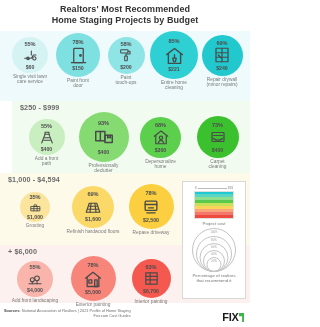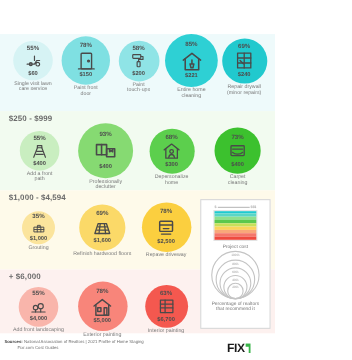--- a/index.html
+++ b/index.html
@@ -118,21 +118,21 @@
     transform:translateX(-50%);
     bottom:0;
   }
   .ring-lbl{
     position:absolute;left:50%;transform:translateX(-50%);
     font-size:2.9px;color:#9a9a9a;
   }
 
   
   .footer{
-    position:absolute;left:0;right:16px;bottom:0;height:20px;
+    position:absolute;left:0;right:0;bottom:0;height:20px;text-align:right;
   }
   .sources{
     position:absolute;left:4px;top:2px;
     font-size:3.9px;line-height:4.6px;color:#6e6e6e;max-width:150px;
   }
   .sources b{color:#444;}
   .sources .l2{padding-left:12px;}
   .brand{
     position:absolute;right:6px;top:4px;
     font-size:11px;font-weight:bold;color:#1a1a1a;letter-spacing:-0.3px;
@@ -142,20 +142,24 @@
     width:5px;height:9px;background:#3ab54a;display:inline-block;
     margin-left:0.5px;position:relative;top:1px;
     clip-path:polygon(0 0,100% 0,100% 100%,62% 100%,62% 36%,0 36%);
   }
 </style>
 </head>
 <body>
 
 <div class="page">
 
+  <div class="title">
+    <div>Realtors' Most Recommended</div>
+    <div>Home Staging Projects by Budget</div>
+  </div>
 
   <div id="bands-root">
       <div class="band" style="position: absolute; left: 0px; right: 0px; top: 31px; height: 70px; background: rgb(238, 250, 251);">
         <div class="circles">
           <div class="cell" style="width: 49px; margin-top: 6px;">
             <div class="bubble" style="width: 36px; height: 36px; background: rgb(214, 243, 244);">
               <div class="pct">55%</div>
               <div style="line-height: 0; margin: 0.5px 0px;">
                 <svg class="glyph" width="16" height="16" viewBox="0 0 24 24">
                   <path stroke="#4a4a4a" stroke-width="1.6" fill="none" stroke-linecap="round" stroke-linejoin="round" d="M4 17h10l3-5h4M7 17a2 2 0 104 0 2 2 0 10-4 0M16 17a2.5 2.5 0 105 0 2.5 2.5 0 10-5 0M14 12V6"></path>
@@ -231,21 +235,21 @@
               </div>
               <div class="cost">$240</div>
             </div>
             <div class="cap">
               <div>Repair drywall</div>
               <div>(minor repairs)</div>
             </div>
           </div>
         </div>
       </div>
-      <div class="band" style="position: absolute; left: 0px; right: 0px; top: 101px; height: 72px; background: rgb(242, 251, 240);">
+      <div class="band" style="position: absolute; left: 12px; right: 0px; top: 101px; height: 72px; background: rgb(242, 251, 240);">
         <div class="band-label" style="color: rgb(107, 107, 107);">$250 - $999</div>
         <div class="circles">
           <div class="cell" style="width: 60px; margin-top: 7px;">
             <div class="bubble" style="width: 36px; height: 36px; background: rgb(201, 238, 192);">
               <div class="pct">55%</div>
               <div style="line-height: 0; margin: 0.5px 0px;">
                 <svg class="glyph" width="16" height="16" viewBox="0 0 24 24">
                   <path stroke="#4a4a4a" stroke-width="1.6" fill="none" stroke-linecap="round" stroke-linejoin="round" d="M4 21l5-13h6l5 13"></path>
                   <path stroke="#4a4a4a" stroke-width="1.6" fill="none" stroke-linecap="round" stroke-linejoin="round" d="M8 13h8M7 17h10"></path>
                   <path stroke="#4a4a4a" stroke-width="1.6" fill="none" stroke-linecap="round" stroke-linejoin="round" d="M9 8V5h6v3"></path>

